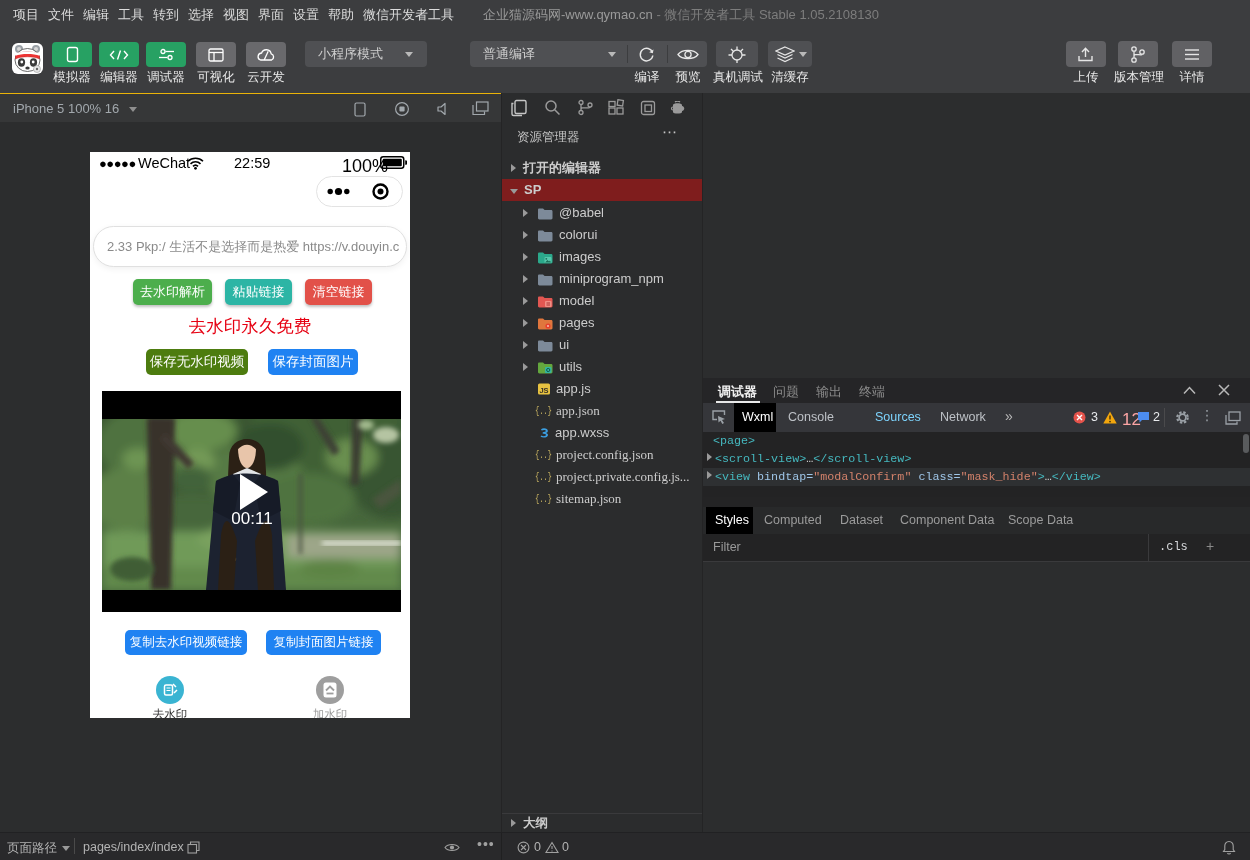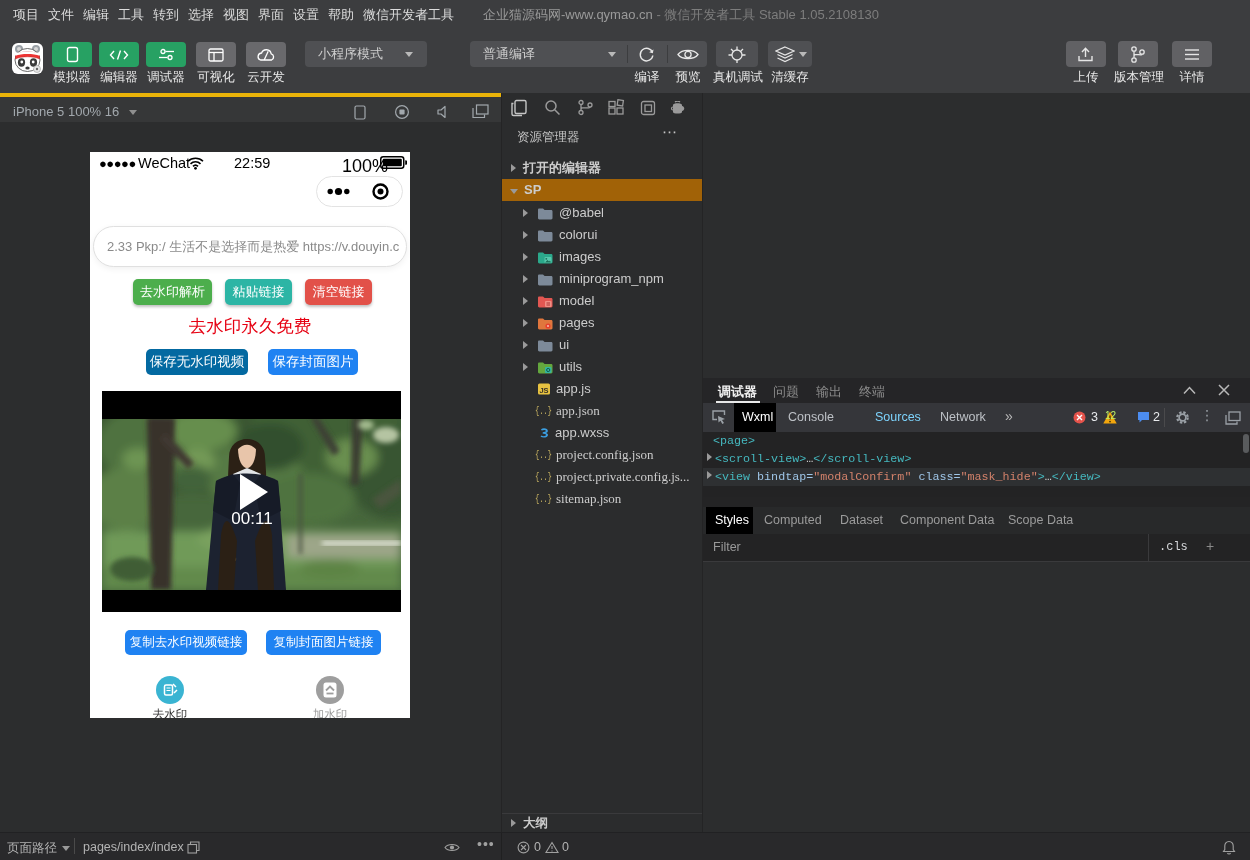--- a/index.html
+++ b/index.html
@@ -26,21 +26,21 @@
 .tbtn.gray { background:#69696c; }
 .tlabel { position:absolute; top:40px; height:15px; color:#e8e8e8; font-size:12.5px;
   text-align:center; line-height:15px; }
 .drop { position:absolute; top:11px; height:26px; background:#4f5053; border-radius:4px;
   color:#cfcfcf; font-size:13px; line-height:26px; }
 .caret { display:inline-block; width:0; height:0; border-left:4px solid transparent;
   border-right:4px solid transparent; border-top:5px solid #b9b9b9; vertical-align:middle; }
 
 
 #main { position:absolute; left:0; top:93px; width:1250px; height:739px; background:#2c2d2e; }
-#simbar { position:absolute; left:0; top:0; width:501px; height:29px; background:#363738; border-top:4px solid #eab308;
+#simbar { position:absolute; left:0; top:0; width:501px; height:29px; background:#363738; border-top:1px solid #eab308;
   color:#a2a8ad; font-size:13px; line-height:29px; }
 #explorer { position:absolute; left:501px; top:0; width:201px; height:739px; background:#2b2c2d;
   border-left:1px solid #242425; }
 #rightpane { position:absolute; left:702px; top:0; width:548px; height:739px; background:#2c2d2e;
   border-left:1px solid #242425; }
 
 
 #phone { position:absolute; left:90px; top:59px; width:320px; height:566px; background:#fff;
   overflow:hidden; font-family:"Liberation Sans", sans-serif; }
 
@@ -269,21 +269,21 @@
       <div class="abs" style="left:3px; top:74px; width:314px; height:41px; border:1px solid #e0e0e0; border-radius:21px; background:#fff; box-shadow:0 2px 6px rgba(0,0,0,0.06); overflow:hidden;">
         <span style="position:absolute; left:13px; top:11px; color:#8a8a8a; font-size:13px; white-space:nowrap;">2.33 Pkp:/ 生活不是选择而是热爱 https://v.douyin.c</span>
       </div>
 
       <div class="abs" style="left:43px; top:127px; width:79px; height:26px; background:#4cae4c; border-radius:5px; box-shadow:0 2px 3px rgba(0,0,0,0.25); color:#fff; font-size:13px; text-align:center; line-height:26px;">去水印解析</div>
       <div class="abs" style="left:135px; top:127px; width:67px; height:26px; background:#2cb5a5; border-radius:5px; box-shadow:0 2px 3px rgba(0,0,0,0.25); color:#fff; font-size:13px; text-align:center; line-height:26px;">粘贴链接</div>
       <div class="abs" style="left:215px; top:127px; width:67px; height:26px; background:#e25149; border-radius:5px; box-shadow:0 2px 3px rgba(0,0,0,0.25); color:#fff; font-size:13px; text-align:center; line-height:26px;">清空链接</div>
 
       <div class="abs" style="left:0; top:162px; width:320px; text-align:center; color:#e60012; font-size:17.5px;">去水印永久免费</div>
 
-      <div class="abs" style="left:56px; top:197px; width:102px; height:26px; background:#0369a1; border-radius:5px; color:#fff; font-size:13.5px; text-align:center; line-height:26px;">保存无水印视频</div>
+      <div class="abs" style="left:56px; top:197px; width:102px; height:26px; background:#4d7c0f; border-radius:5px; color:#fff; font-size:13.5px; text-align:center; line-height:26px;">保存无水印视频</div>
       <div class="abs" style="left:178px; top:197px; width:90px; height:26px; background:#1f82f2; border-radius:5px; color:#fff; font-size:13.5px; text-align:center; line-height:26px;">保存封面图片</div>
 
       <div class="abs" style="left:12px; top:239px; width:299px; height:221px; background:#000;">
         <svg class="abs" style="left:0; top:28px;" width="299" height="171" viewBox="0 0 299 171">
           <defs>
             <filter id="blur6">
                 <feGaussianBlur stdDeviation="5"></feGaussianBlur>
               </filter>
             <filter id="blur3">
                 <feGaussianBlur stdDeviation="2.5"></feGaussianBlur>
@@ -401,21 +401,21 @@
             <path d="M3 6 C1 6 1 9 3 9" fill="none" stroke="#9a9a9a" stroke-width="1.2"></path>
             <path d="M5 1 C6 0 9 0 10 1" fill="none" stroke="#9a9a9a" stroke-width="1.2"></path>
           </svg>
       </div>
 
       <div class="abs" style="left:15px; top:36px; color:#c5c5c5; font-size:12.5px;">资源管理器</div>
       <div class="abs" style="left:160px; top:30px; color:#c5c5c5; font-size:15px; letter-spacing:1px;">⋯</div>
 
       <div class="abs" style="left:0; top:64px; width:201px;">
         <div class="xrow" style="font-weight:bold;"><span class="arr r" style="margin-left:9px; margin-right:7px;"></span>打开的编辑器</div>
-        <div class="xrow" style="font-weight:bold; background:#a16207;"><span class="arr d" style="margin-left:8px; margin-right:6px;"></span>SP</div>
+        <div class="xrow" style="font-weight:bold; background:#7f1d1d;"><span class="arr d" style="margin-left:8px; margin-right:6px;"></span>SP</div>
       </div>
 
       <div id="tree" class="abs" style="left:0; top:109px; width:201px;">
         <div class="xrow trow">
             <span class="arr r"></span>
             <svg class="fic" width="16" height="13" viewBox="0 0 16 13">
               <path class="fol" fill="#7d8a99" d="M1 2.8 C1 1.9 1.5 1.4 2.4 1.4 L6 1.4 L7.6 3 L14.1 3 C15 3 15.5 3.6 15.5 4.4 L15.5 11 C15.5 11.9 15 12.4 14.1 12.4 L2.4 12.4 C1.5 12.4 1 11.9 1 11 Z"></path>
             </svg>
             <span class="lbl">@babel</span>
           </div>
@@ -543,21 +543,21 @@
         <svg class="abs" style="left:370px; top:8px;" width="13" height="13" viewBox="0 0 13 13">
             <circle cx="6.5" cy="6.5" r="6" fill="#e5534b"></circle>
             <path d="M4 4 L9 9 M9 4 L4 9" stroke="#fff" stroke-width="1.4"></path>
           </svg>
         <span class="abs" style="left:388px; top:7px; color:#e8eaed; font-size:12.5px;">3</span>
         <svg class="abs" style="left:400px; top:8px;" width="14" height="13" viewBox="0 0 14 13">
             <path d="M7 0.5 L13.7 12.5 L0.3 12.5 Z" fill="#f2a60d"></path>
             <path d="M7 4.5 L7 8.5" stroke="#41300b" stroke-width="1.4"></path>
             <circle cx="7" cy="10.6" r="0.9" fill="#41300b"></circle>
           </svg>
-        <span class="abs" style="left:402px; top:7px; color:#bef264; font-size:10px;">12</span>
+        <span class="abs" style="left:419px; top:7px; color:#fca5a5; font-size:17px;">12</span>
         <svg class="abs" style="left:434px; top:8px;" width="13" height="13" viewBox="0 0 13 13">
             <path d="M1 1 L12 1 L12 9 L5 9 L2.5 11.5 L2.5 9 L1 9 Z" fill="#4c8df0"></path>
           </svg>
         <span class="abs" style="left:450px; top:7px; color:#e8eaed; font-size:12.5px;">2</span>
         <span class="abs" style="left:461px; top:5px; width:1px; height:19px; background:#4a4a4c;"></span>
         <svg class="abs" style="left:472px; top:7px;" width="15" height="15" viewBox="0 0 15 15">
             <circle cx="7.5" cy="7.5" r="5.2" fill="none" stroke="#9aa0a6" stroke-width="2.2" stroke-dasharray="2.4 1.7"></circle>
             <circle cx="7.5" cy="7.5" r="3.4" fill="none" stroke="#9aa0a6" stroke-width="1.7"></circle>
           </svg>
         <span class="abs" style="left:497px; top:4px; color:#9aa0a6; font-size:14px;">⋮</span>

